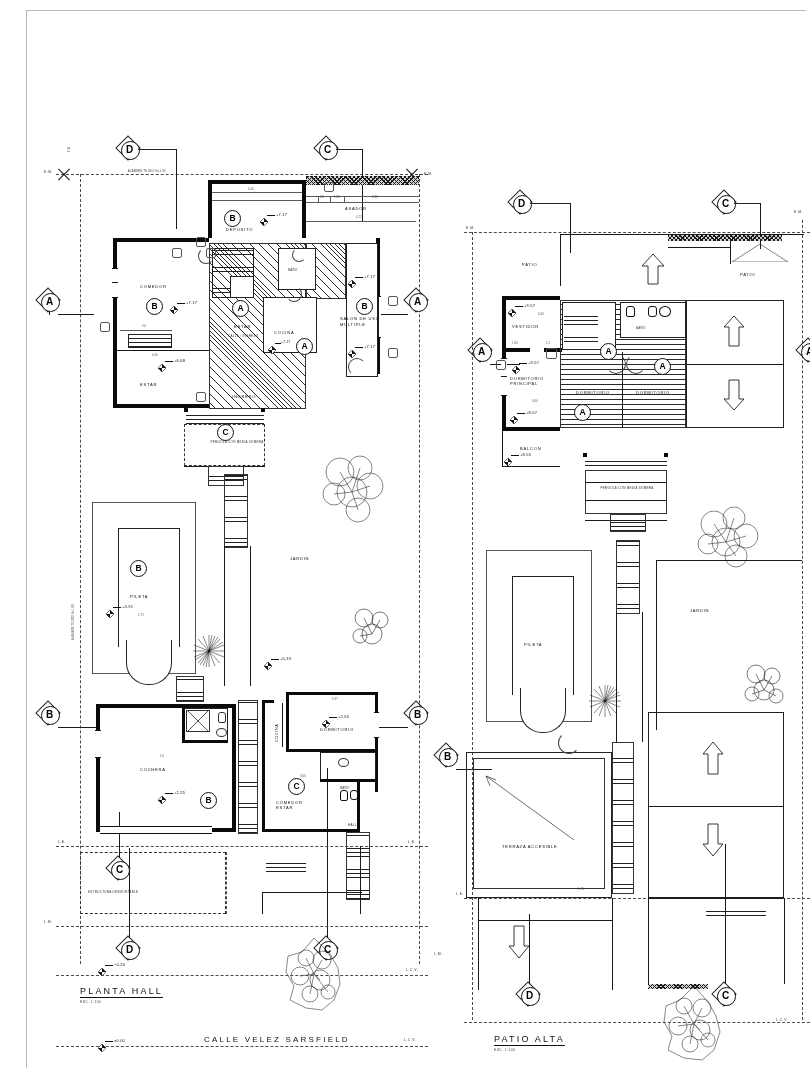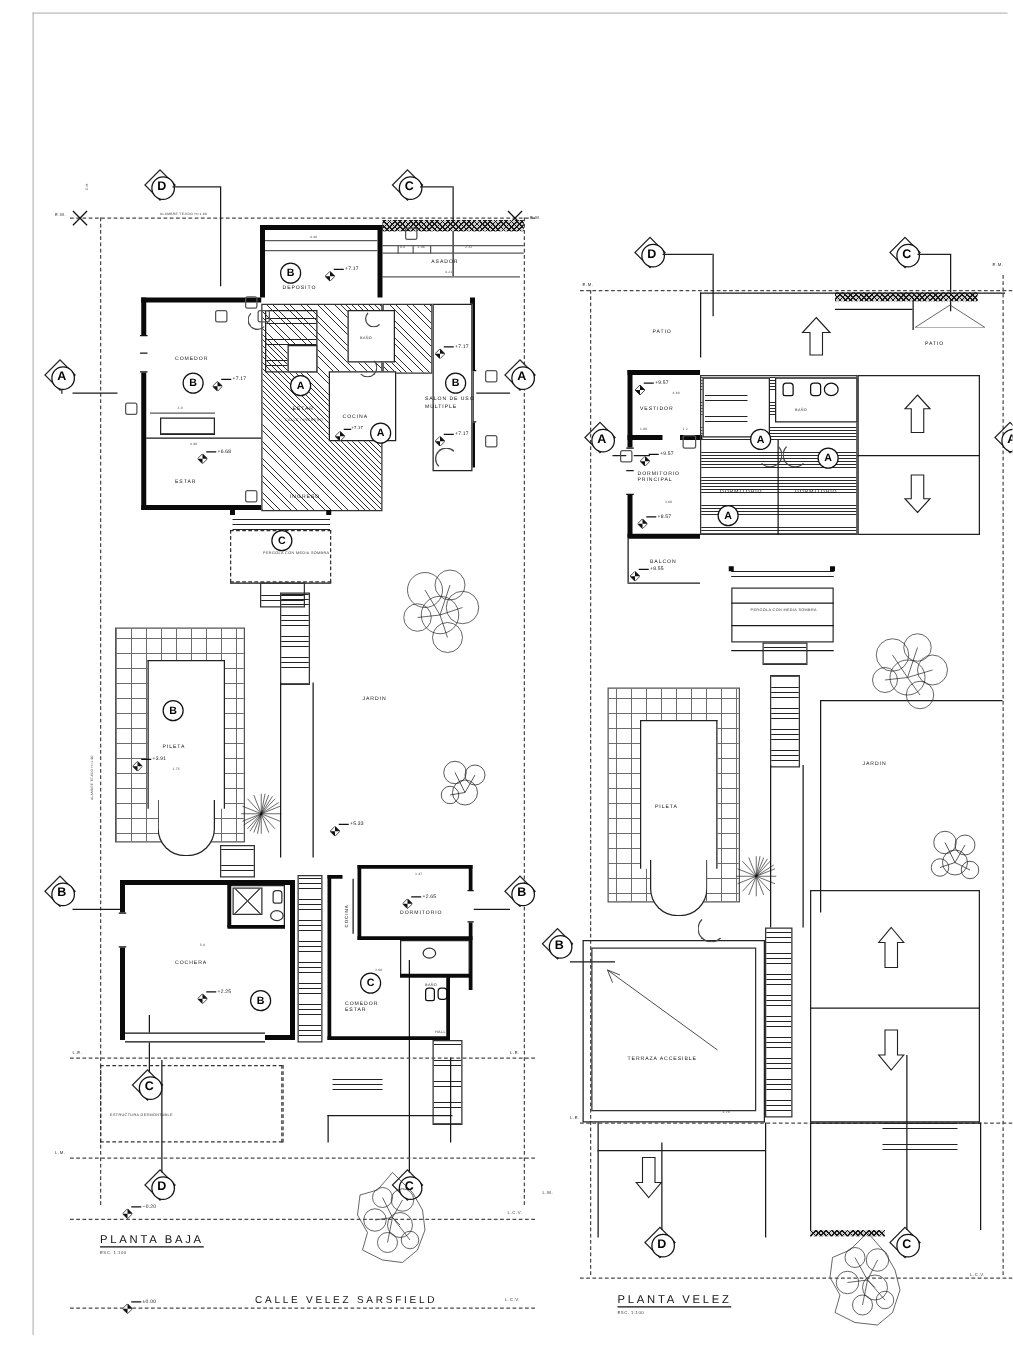--- a/index.html
+++ b/index.html
@@ -474,21 +474,21 @@
           <polygon points="4,0 8,4 4,4" fill="#111"></polygon>
           <polygon points="0,4 4,4 4,8" fill="#111"></polygon>
         </svg>
       <div class="ln" style="width:8px;"></div>
       <div class="tx" style="left:16px;">−0.20</div>
     </div>
     <div class="hdash" style="left:56px;top:975px;width:372px;"></div>
     <div class="edgetag" style="left:406px;top:968px;">L.C.V.</div>
 
     <div class="title" style="left:80px;top:986px;">
-      <u>PLANTA BAJA</u>
+      <u>PLANTA HALL</u>
     </div>
     <div class="scaletx" style="left:80px;top:1000px;">ESC. 1:100</div>
   </div>
 
   <div class="pl" style="left:450px;top:0;width:360px;height:1080px;">
 
     <div class="hdash" style="left:14px;top:232px;width:346px;"></div>
     <div class="edgetag" style="left:16px;top:226px;">E.M.</div>
     <div class="edgetag" style="left:344px;top:210px;">E.M.</div>
     <div class="vdash" style="left:22px;top:232px;height:788px;"></div>
@@ -779,21 +779,21 @@
           <circle cx="44" cy="50" r="10"></circle>
             <circle cx="34" cy="64" r="8"></circle>
             <circle cx="52" cy="60" r="7"></circle>
           <path d="M28 26 L38 44 M46 28 L38 44 M22 46 L38 44 M44 50 L38 44 M34 64 L38 44 M52 60 L38 44"></path>
         </g>
       </svg>
     </div>
 
     <div class="hdash" style="left:14px;top:1022px;width:346px;"></div>
     <div class="title" style="left:44px;top:1034px;">
-      <u>PLANTA VELEZ</u>
+      <u>PATIO ALTA</u>
     </div>
     <div class="scaletx" style="left:44px;top:1048px;">ESC. 1:100</div>
   </div>
 
   <div class="hdash" style="left:56px;top:1046px;width:372px;"></div>
   <div class="street" style="left:204px;top:1035px;">CALLE VELEZ SARSFIELD</div>
   <div class="elev" style="left:98px;top:1038px;">
     <svg width="8" height="8" viewBox="0 0 8 8">
         <polygon points="4,0 8,4 4,8 0,4" fill="#fff" stroke="#111" stroke-width="0.6"></polygon>
         <polygon points="4,0 8,4 4,4" fill="#111"></polygon>

